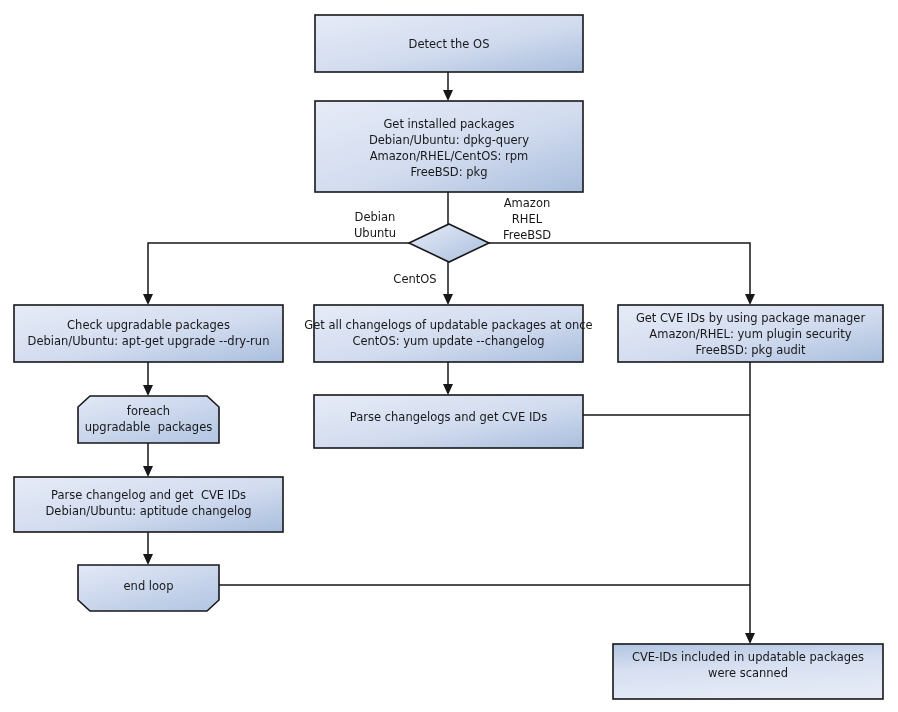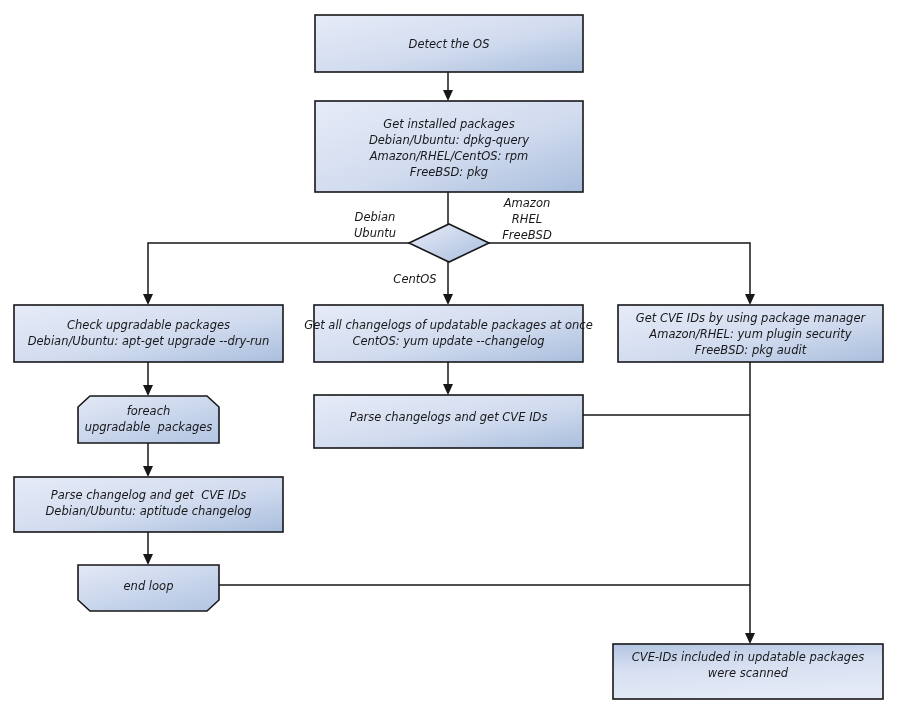--- a/index.html
+++ b/index.html
@@ -11,21 +11,20 @@
     width: 898px;
     height: 712px;
     font-family: "DejaVu Sans", sans-serif;
     overflow: hidden;
   }
   #flow-root {
     position: relative;
     width: 898px;
     height: 528px;
     background: #ffffff;
-    font-style: italic;
   }
   svg#flow-svg {
     position: absolute;
     left: 0;
     top: 0;
     width: 898px;
     height: 712px;
     display: block;
   }
   .node-text {

